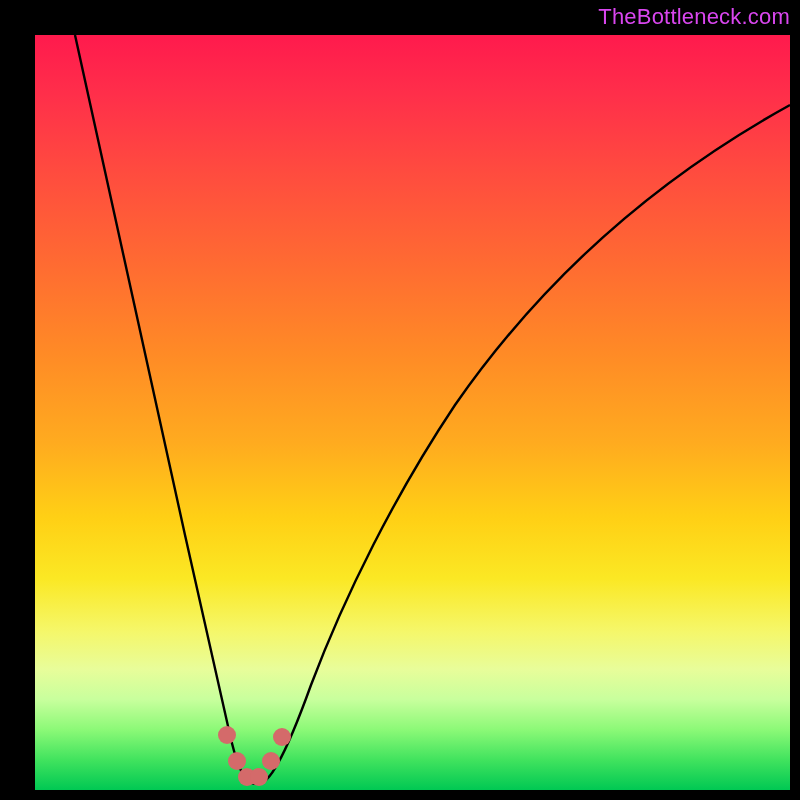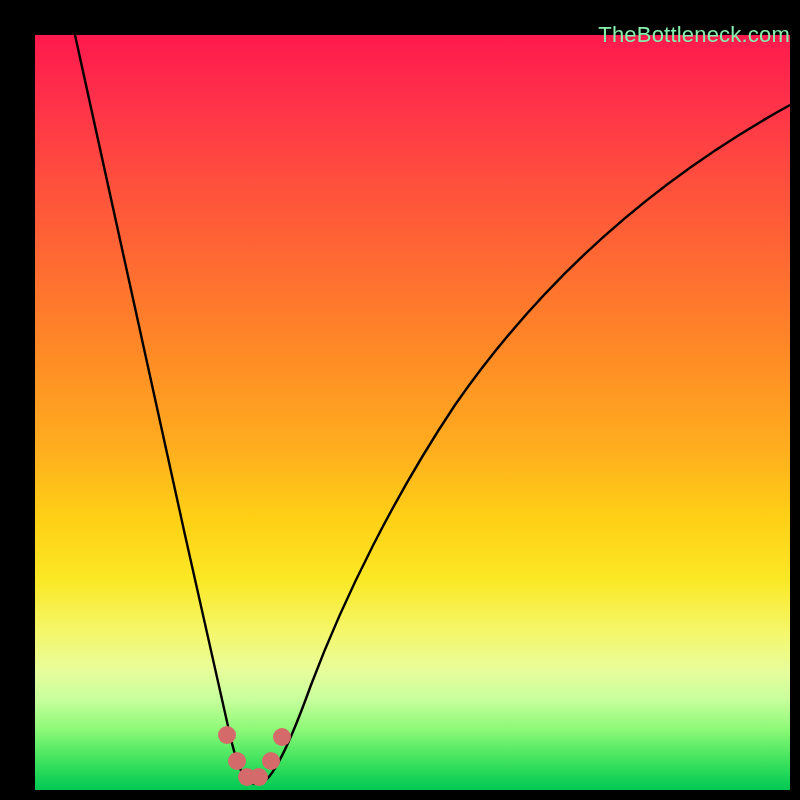--- a/index.html
+++ b/index.html
@@ -39,23 +39,23 @@
       #f5f76a 79%,
       #e8fd9a 84%,
       #c8ff9d 88%,
       #8cf977 92%,
       #41e35e 96%,
       #00c853 100%
     );
   }
   .watermark {
     position: absolute;
-    top: 22px;
+    top: 4px;
     right: 10px;
-    color: #86efac;
+    color: #d946ef;
     font-size: 22px;
     font-weight: 500;
     letter-spacing: 0.2px;
     user-select: none;
   }
   svg.curve {
     position: absolute;
     left: 0;
     top: 0;
     width: 755px;

